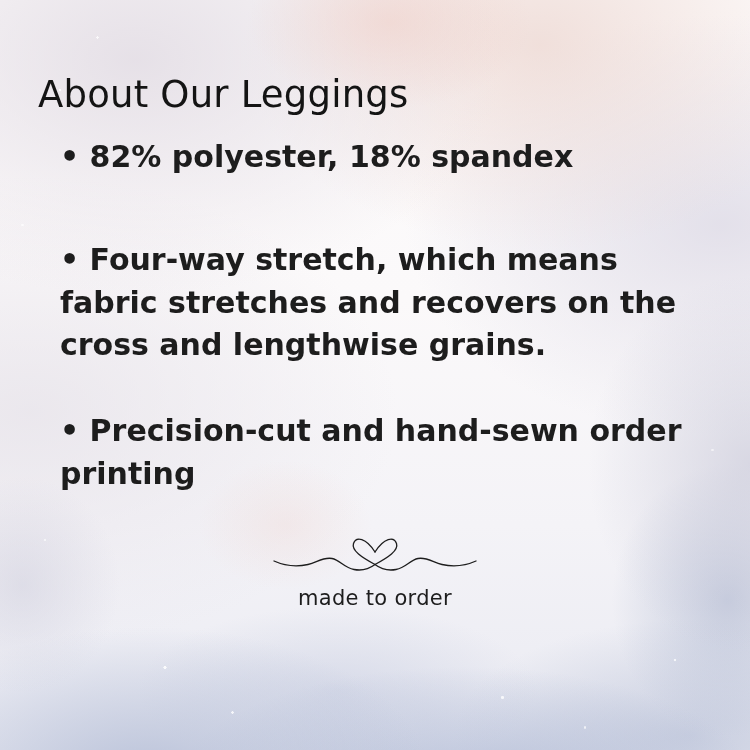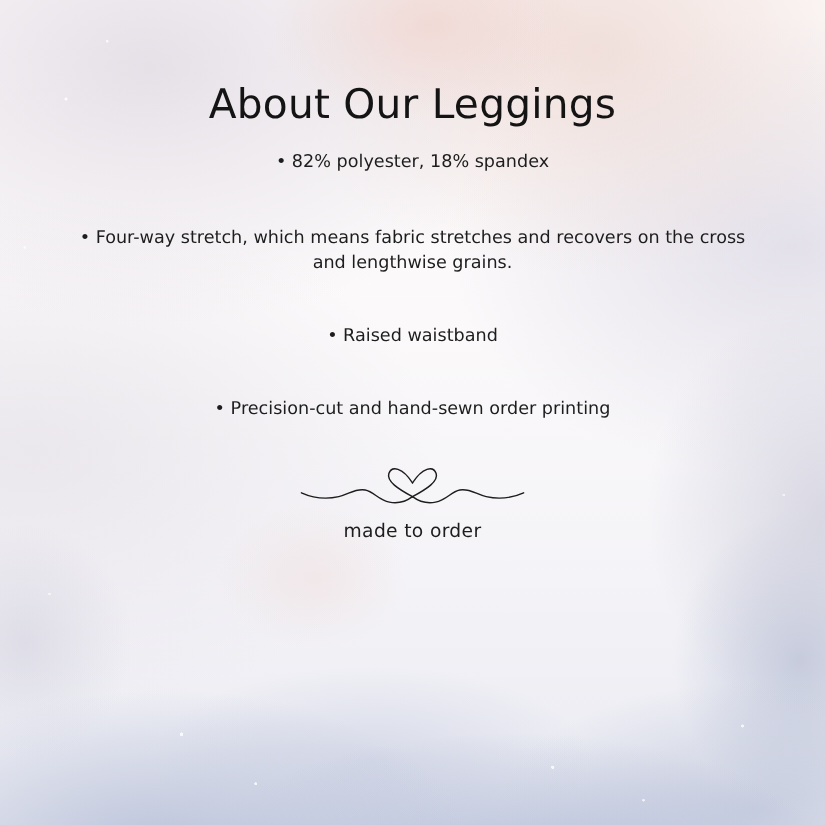--- a/index.html
+++ b/index.html
@@ -74,60 +74,59 @@
       radial-gradient(circle at 6% 72%, rgba(255,255,255,0.6) 0 1px, transparent 1.4px);
   }
 
   
   #content {
     position: relative;
     z-index: 5;
     width: 750px;
     height: 545px;
     padding: 0 38px;
-    text-align: center;
     color: #1b1b1b;
   }
 
   #heading {
     font-size: 37px;
     font-weight: 400;
     letter-spacing: 0.2px;
     line-height: 1.1;
     padding-top: 75px;
     color: #141414;
   }
 
   .feature {
-    font-size: 16px;
-    font-weight: 400;
+    font-size: 30px;
+    font-weight: 700;
     line-height: 1.42;
     color: #1d1d1d;
     padding: 0 22px;
   }
 
   .f0 { margin-top: 20px; }
-  .f1 { margin-top: 47px; }
+  .f1 { margin-top: 61px; }
   .f2 { margin-top: 45px; }
   .f3 { margin-top: 43px; }
   .f4 { margin-top: 43px; }
 
   
   #signature {
     margin-top: 29px;
     display: flex;
     flex-direction: column;
     align-items: center;
   }
 
   #heart-swash { display: block; }
 
   #made-to-order {
     margin-top: 6px;
-    font-size: 17px;
+    font-size: 21px;
     font-weight: 400;
     color: #1d1d1d;
     letter-spacing: 0.3px;
   }
 </style>
 </head>
 <body>
 
 <div id="card">
 
@@ -136,21 +135,20 @@
   <div class="bg-layer wash-right"></div>
   <div class="bg-layer wash-blush"></div>
   <div class="bg-layer speckles"></div>
 
   <div id="content">
 
     <h1 id="heading">About Our Leggings</h1>
 
     <p class="feature f0">• 82% polyester, 18% spandex</p>
     <p class="feature f1">• Four-way stretch, which means fabric stretches and recovers on the cross and lengthwise grains.</p>
-    <p class="feature f3">• Raised waistband</p>
     <p class="feature f4">• Precision-cut and hand-sewn order printing</p>
 
     <div id="signature">
       <svg id="heart-swash" width="210" height="56" viewBox="0 0 210 56" fill="none" stroke="#1d1d1d" stroke-width="1.3" stroke-linecap="round" stroke-linejoin="round">
         <path d="M105 28 C 96 14, 86 12, 83.5 19.5 C 81.2 26.5, 92 33.5, 105 40.5"></path>
         <path d="M105 40.5 C 118 33.5, 128.8 26.5, 126.5 19.5 C 124 12, 114 14, 105 28"></path>
         <path d="M105 40.5 C 99 45, 92 47, 84 45.5 C 74 43.6, 70 36, 62 34.5
                  C 53 32.8, 47 38.5, 38 40.5 C 26 43.2, 14 41.5, 4 37"></path>
         <path d="M105 40.5 C 111 45, 118 47, 126 45.5 C 136 43.6, 140 36, 148 34.5
                  C 157 32.8, 163 38.5, 172 40.5 C 184 43.2, 196 41.5, 206 37"></path>

